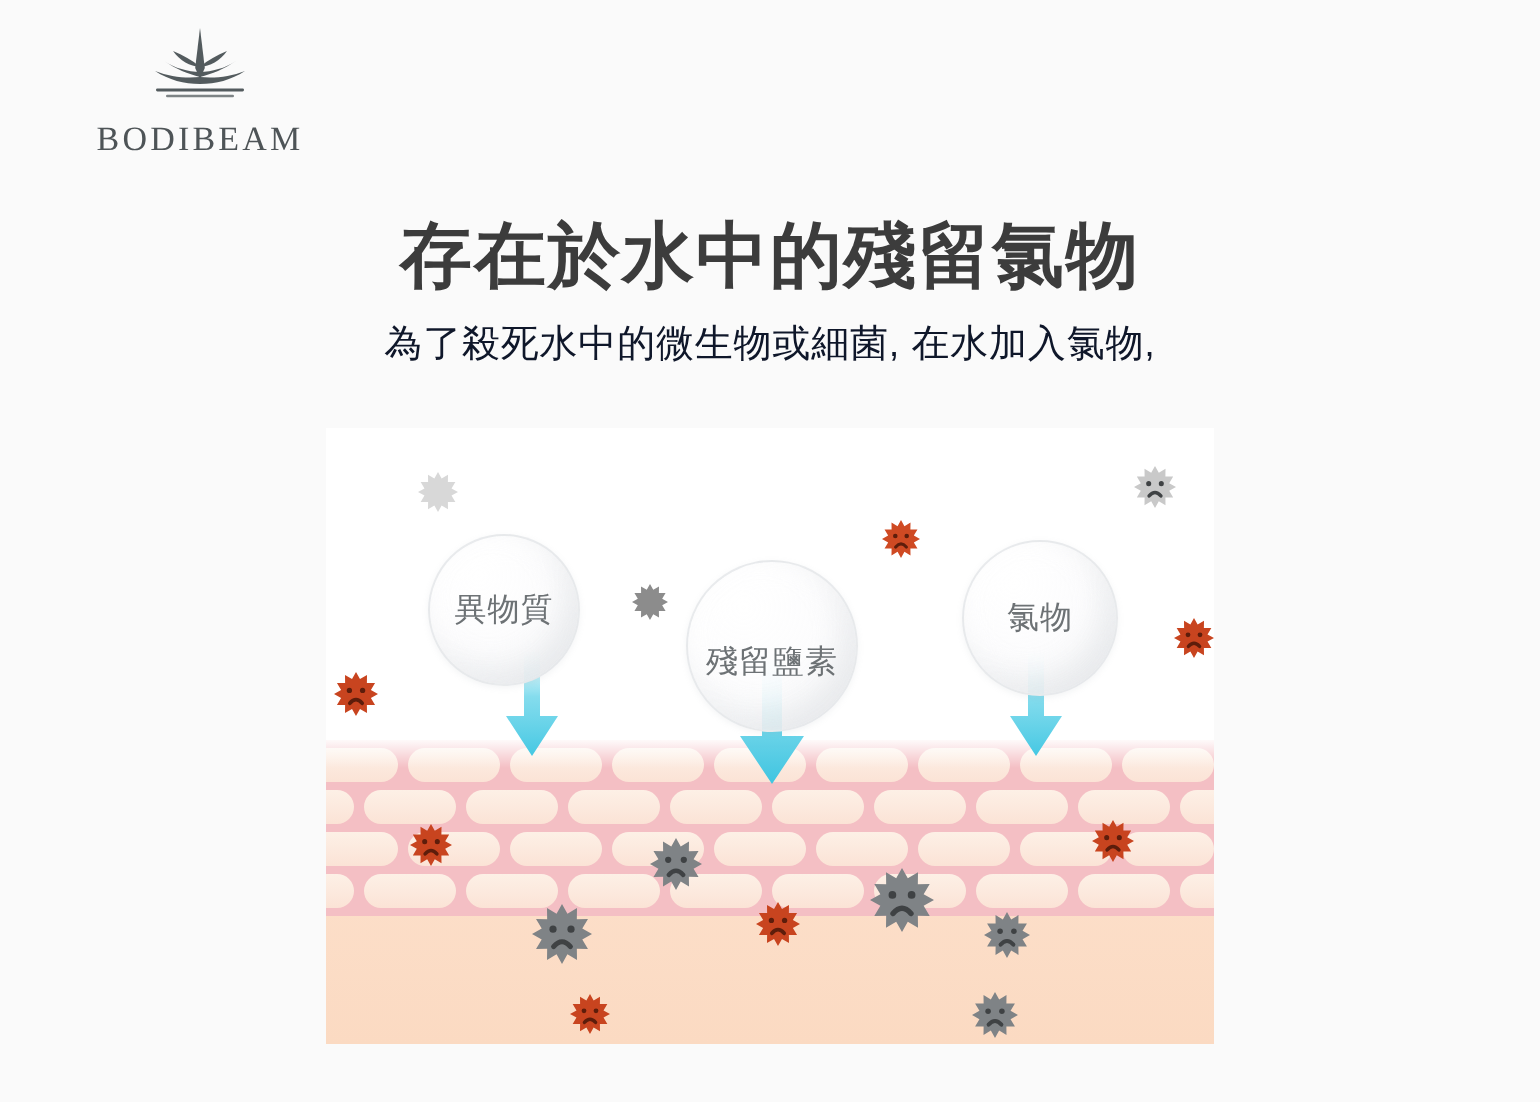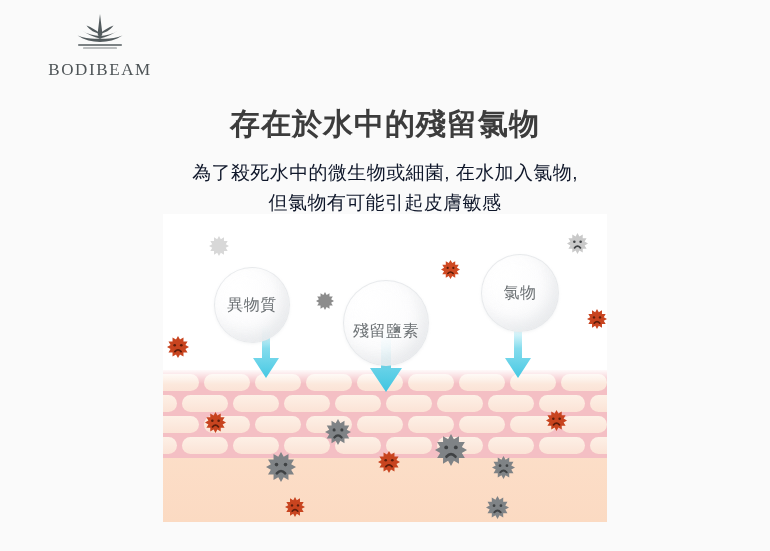--- a/index.html
+++ b/index.html
@@ -38,21 +38,21 @@
     font-weight: 400;
   }
 
   
   .headline {
     position: absolute;
     top: 104px;
     left: 0;
     width: 770px;
     text-align: center;
-    font-size: 30px;
+    font-size: 36px;
     font-weight: bold;
     color: #3c3c3c;
     letter-spacing: 1px;
   }
   .subhead {
     position: absolute;
     top: 158px;
     left: 0;
     width: 770px;
     text-align: center;
@@ -91,21 +91,21 @@
   }
   .bubble-label {
     font-size: 16px;
     color: #6d7275;
     letter-spacing: 0.5px;
     white-space: nowrap;
   }
   .bubble-1 { left: 51px; top: 53px; width: 74px; height: 74px; }
   .bubble-2 { left: 180px; top: 66px; width: 84px; height: 84px; }
   .bubble-2 .bubble-label { margin-top: 16px; text-align: center; }
-  .bubble-3 { left: 318px; top: 40px; width: 76px; height: 76px; }
+  .bubble-3 { left: 318px; top: 56px; width: 76px; height: 76px; }
 
   
   .germ {
     position: absolute;
     display: block;
   }
 
   
   .arrow { position: absolute; }
 
@@ -177,21 +177,20 @@
       <rect x="9" y="32.2" width="44" height="1.5" rx="0.7"></rect>
       <rect x="14" y="35.4" width="34" height="1.2" rx="0.6" opacity="0.75"></rect>
     </g>
   </svg>
   <div class="brand-name">BODIBEAM</div>
 </div>
 
 <div class="headline">存在於水中的殘留氯物</div>
 <div class="subhead">
   <span class="subhead-line">為了殺死水中的微生物或細菌, 在水加入氯物,</span>
-  <span class="subhead-line">但氯物有可能引起皮膚敏感</span>
 </div>
 
 <div class="illustration">
 
   <div class="skin">
     <div class="skin-derm"></div>
     <div class="skin-epidermis">
       <div class="brick-row" style="top:4px;  left:-10px;">
           <div class="brick"></div>
           <div class="brick"></div>

